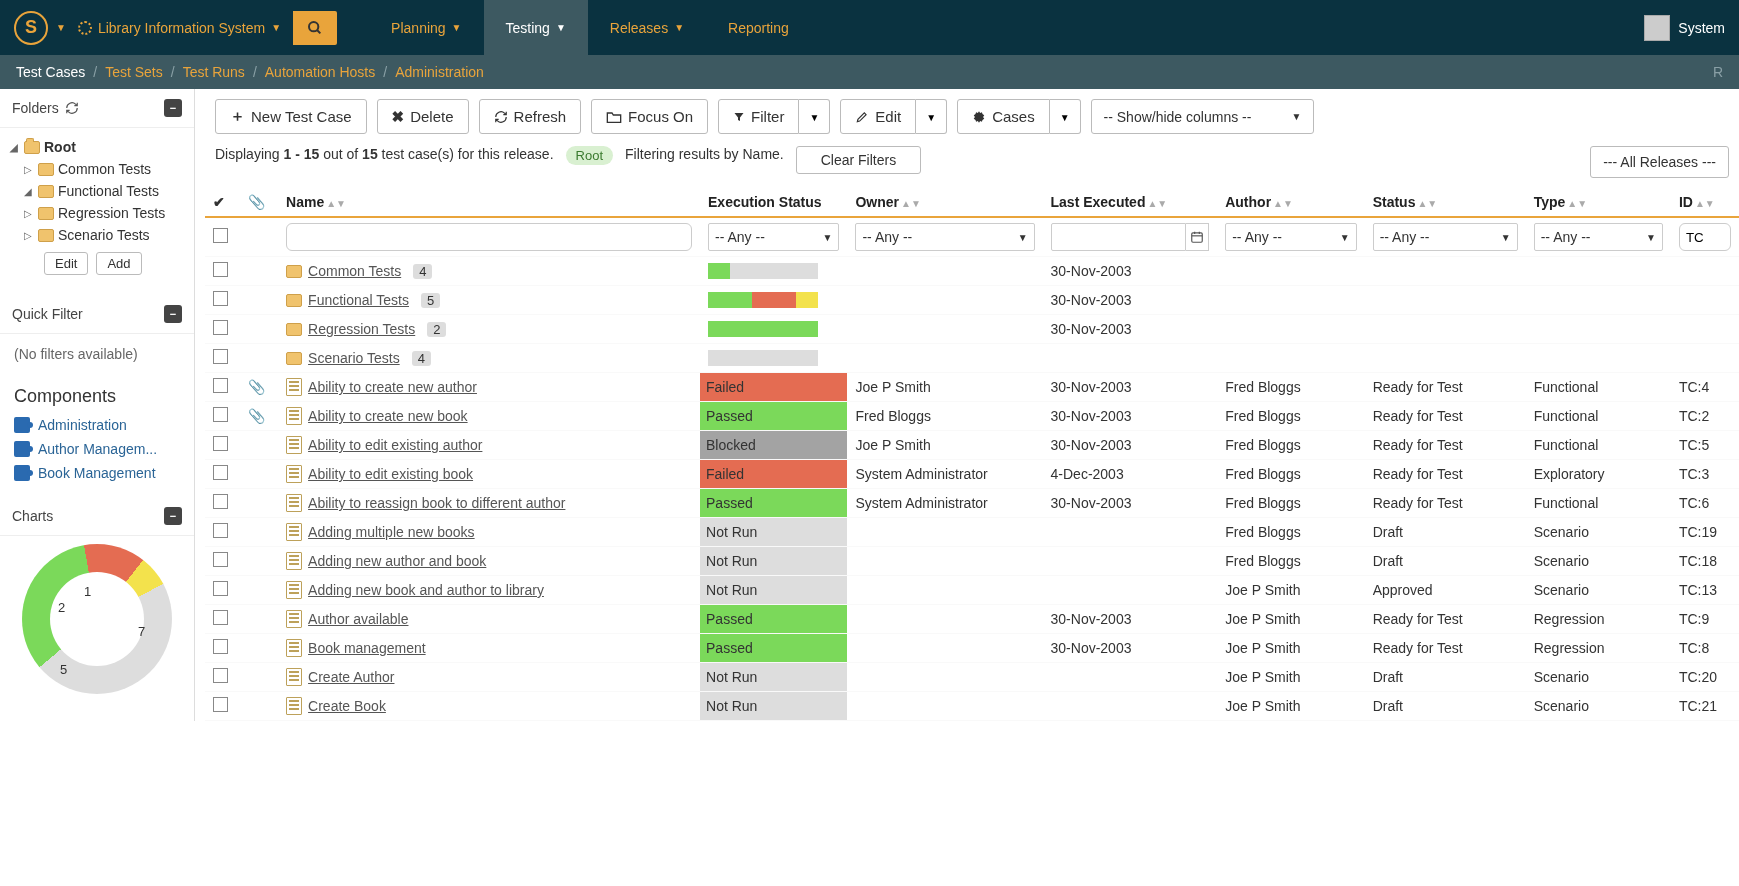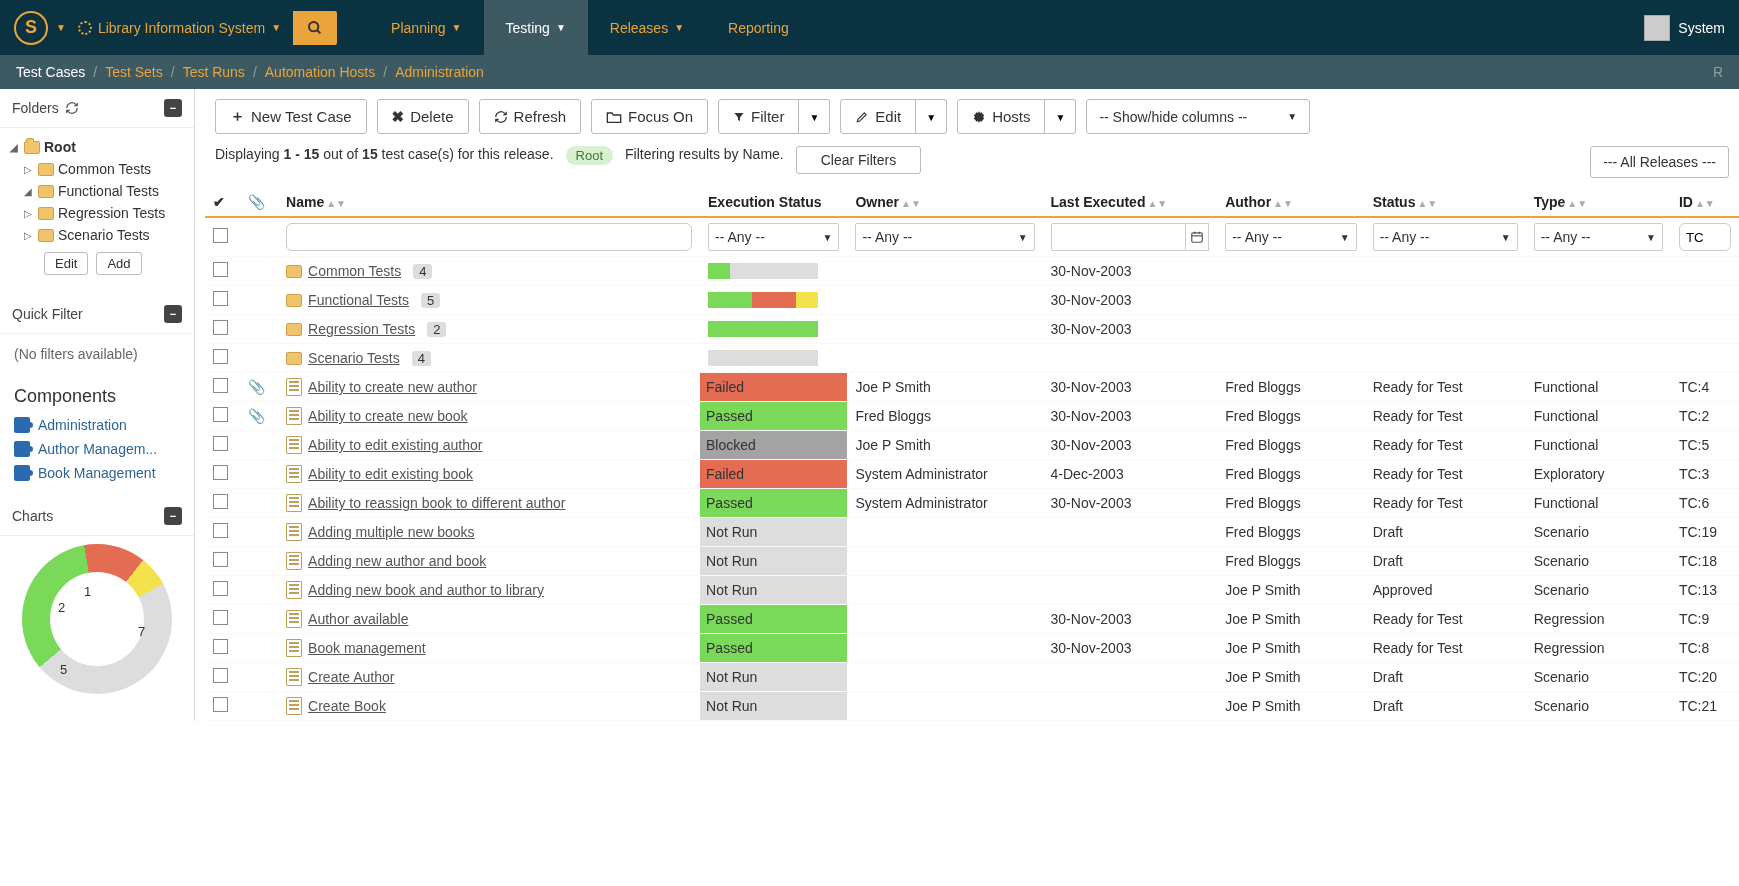--- a/index.html
+++ b/index.html
@@ -275,21 +275,21 @@
           <span>Edit</span>
         </button>
         <button class="tool-caret"><span class="caret">▼</span></button>
       </div>
       <div class="tool-split">
         <button class="tool-btn">
           <svg width="14" height="14" viewBox="0 0 24 24" fill="#333">
               <circle cx="12" cy="12" r="3" fill="#fff"></circle>
               <path d="M12 2l2 3 3-1 1 3 3 2-2 3 2 3-3 2-1 3-3-1-2 3-2-3-3 1-1-3-3-2 2-3-2-3 3-2 1-3 3 1z"></path>
             </svg>
-          <span>Hosts</span>
+          <span>Cases</span>
         </button>
         <button class="tool-caret"><span class="caret">▼</span></button>
       </div>
       <div class="select-like">
         <span>-- Show/hide columns --</span>
         <span class="caret">▼</span>
       </div>
     </div>
 
     <div class="info-row">

